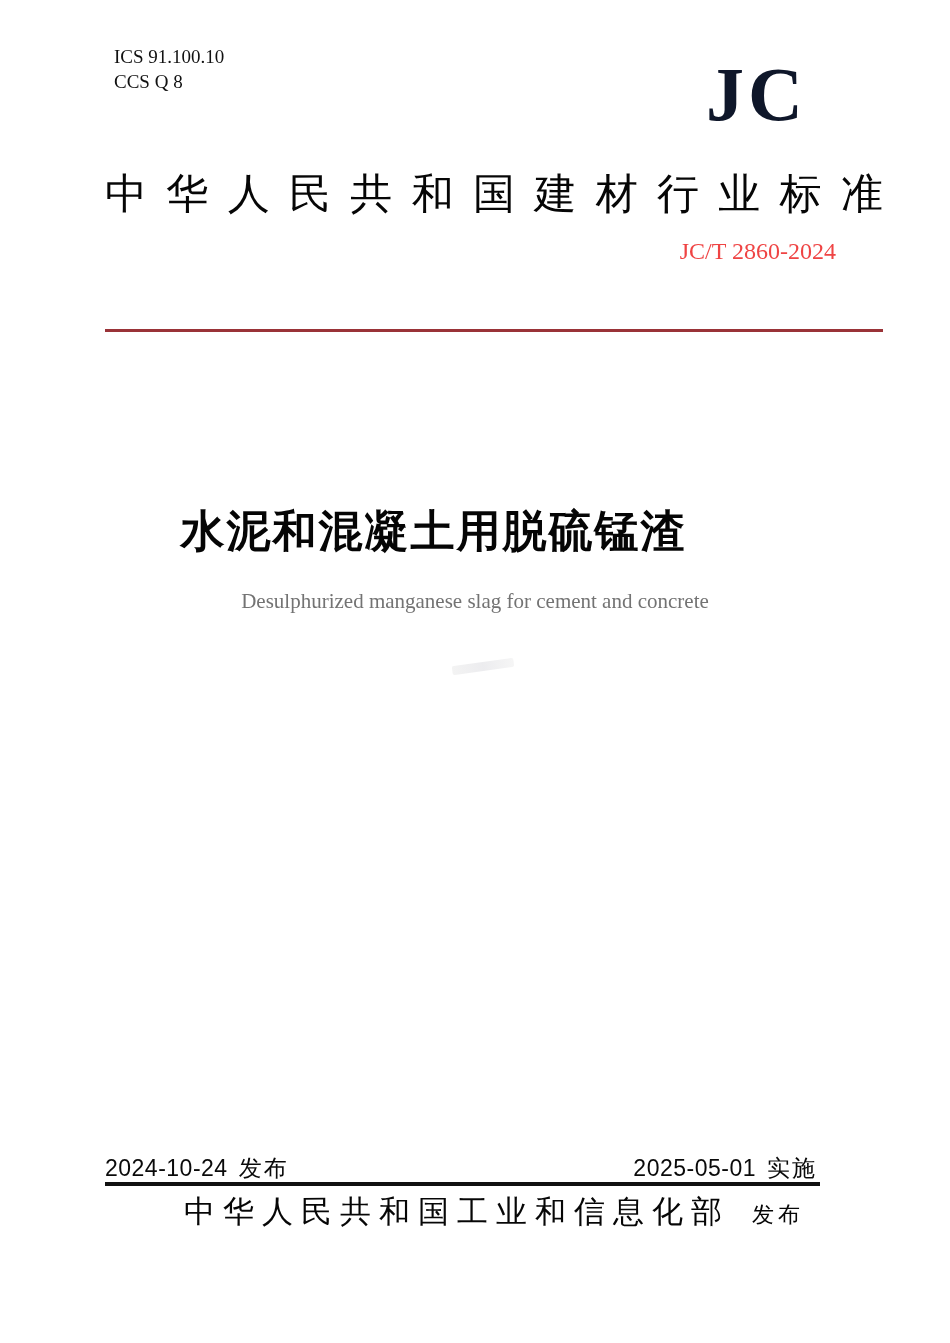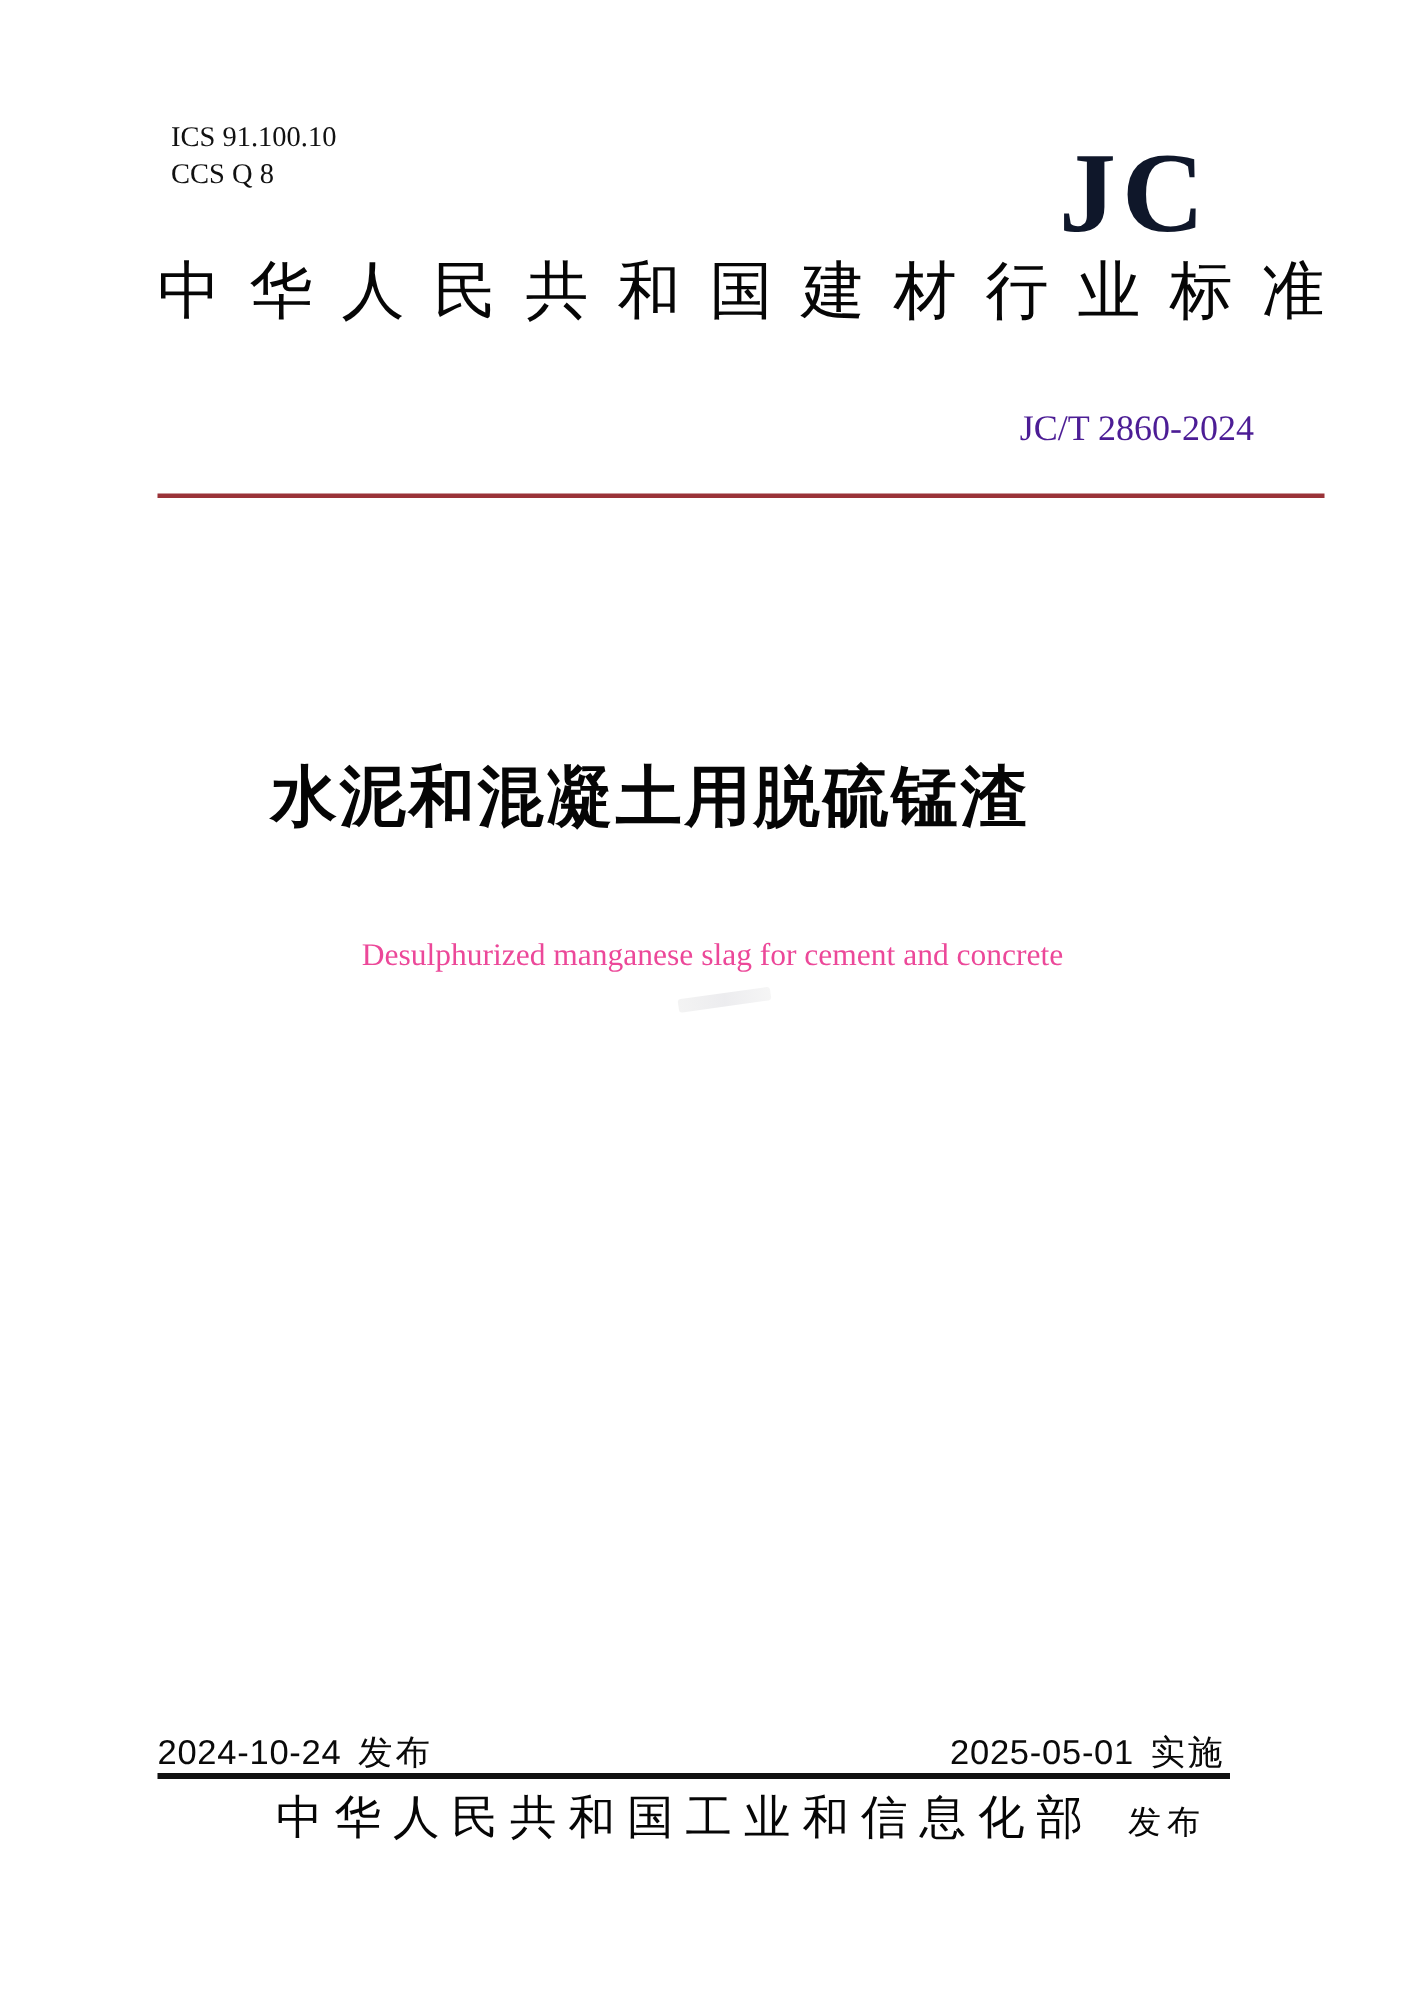--- a/index.html
+++ b/index.html
@@ -5,21 +5,21 @@
   html, body { margin: 0; padding: 0; background: #ffffff; }
   .page {
     position: relative;
     width: 950px;
     height: 1343px;
     background: #ffffff;
     overflow: hidden;
     font-family: "Liberation Sans", "DejaVu Sans", sans-serif;
     color: var(--text, #000);
   }
-  .serif { font-family: "Liberation Serif", "DejaVu Serif", serif; margin-top: 35px; }
+  .serif { font-family: "Liberation Serif", "DejaVu Serif", serif; }
 
   
   .codes {
     position: absolute;
     left: 114px;
     top: 44px;
     font-size: 19px;
     line-height: 25px;
     color: #111;
   }
@@ -48,21 +48,21 @@
     font-weight: 500;
     line-height: 1.15;
     color: #060606;
   }
 
   .std-number {
     position: absolute;
     right: 114px;
     top: 238px;
     font-size: 24px;
-    color: #4c1d95;
+    color: #ef4444;
   }
 
   .red-rule {
     position: absolute;
     left: 105px;
     top: 329px;
     width: 778px;
     height: 3px;
     background: var(--accent-rule, #9a3338);
   }
@@ -79,21 +79,21 @@
     color: #050505;
   }
 
   .title-en {
     position: absolute;
     left: 0;
     top: 589px;
     width: 950px;
     text-align: center;
     font-size: 21px;
-    color: #ec4899;
+    color: #737373;
   }
 
   
   .watermark {
     position: absolute;
     left: 452px;
     top: 662px;
     width: 62px;
     height: 9px;
     transform: rotate(-8deg);

